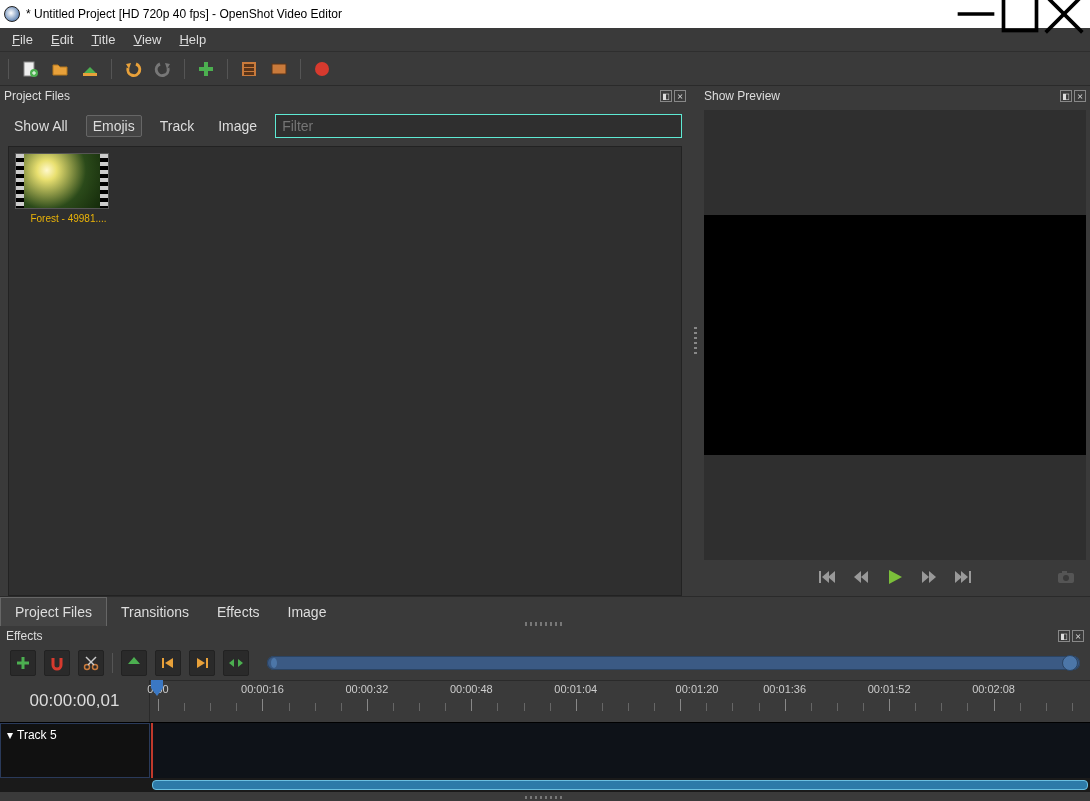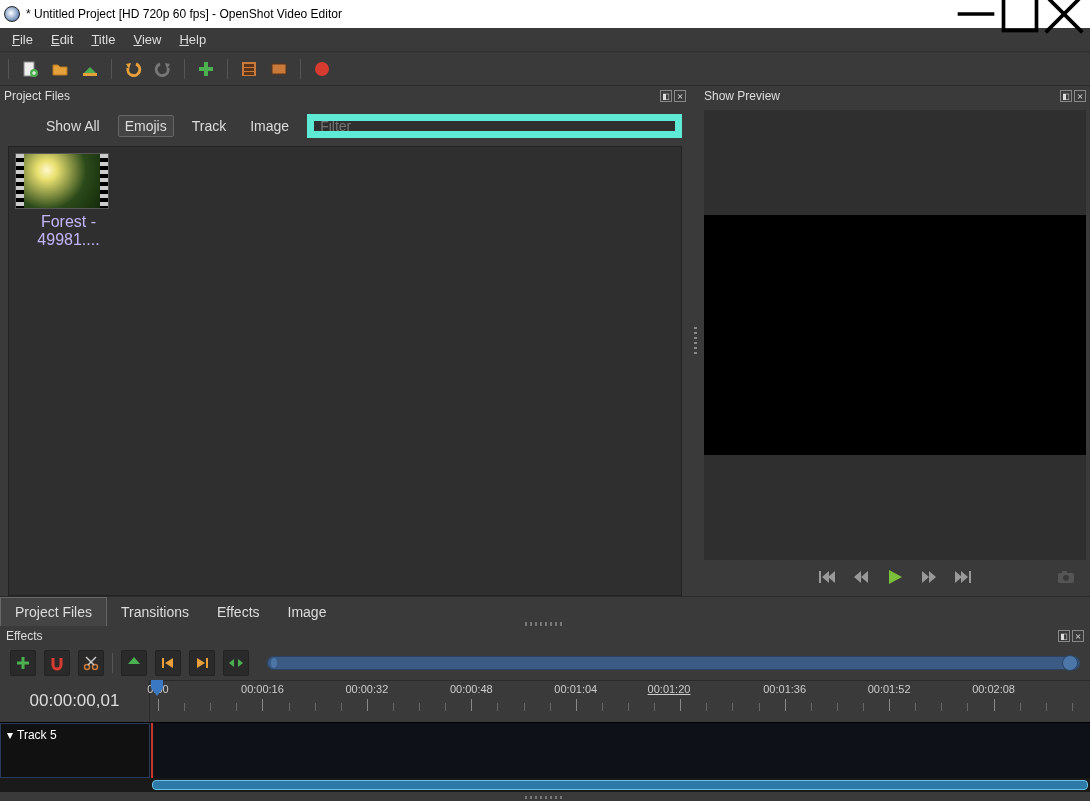--- a/index.html
+++ b/index.html
@@ -14,31 +14,31 @@
 .menubar .menuitem span.u { text-decoration: underline; }
 .toolbar { height: 34px; background: #3a3a3a; display: flex; align-items: center; padding: 0 6px; gap: 8px; border-bottom:1px solid #2a2a2a; }
 .toolbar .sep { width:1px; height:20px; background:#555; margin:0 2px;}
 .toolbar .tbtn { width: 22px; height: 22px; display:flex; align-items:center; justify-content:center; }
 .tbtn svg { width: 18px; height:18px; }
 .mainrow { display:flex; height: 510px; }
 .leftcol { width: 690px; display:flex; flex-direction:column; background:#3a3a3a; }
 .panehead { height: 20px; background:#3a3a3a; display:flex; align-items:center; font-size:12px; padding:0 4px; color:#ddd; }
 .panehead .spacer { flex:1; }
 .panehead .tiny { width:12px; height:12px; margin-left:2px; border:1px solid #888; font-size:8px; display:flex; align-items:center; justify-content:center;}
-.filterrow { display:flex; align-items:center; padding:8px 8px; gap:12px;margin-left:32px; }
+.filterrow { display:flex; align-items:center; padding:8px 8px; gap:12px; }
 .ft { font-size:14px; padding:2px 6px; }
 .ft.active { border:1px solid #666; background:#444; border-radius:2px; }
-.filterinput { flex:1; background:#2f2f2f; border:7px solid #5eead4; height:24px; color:#aaa; padding:0 6px; font-size:14px; }
+.filterinput { flex:1; background:#2f2f2f; border:1px solid #5eead4; height:24px; color:#aaa; padding:0 6px; font-size:14px; }
 .filesarea { flex:1; background:#2f2f2f; margin:0 8px 0 8px; border:1px solid #222; position:relative; }
 .thumb { position:absolute; left:6px; top:6px; width:100px; text-align:center; }
 .thumbimg { width:94px; height:56px; background:#000; border:1px solid #555; position:relative; overflow:hidden; }
 .thumbimg .side { position:absolute; top:0; bottom:0; width:8px; background: repeating-linear-gradient(#ccc 0 4px, #000 4px 8px); }
 .thumbimg .side.l{left:0;} .thumbimg .side.r{right:0;}
 .thumbimg .pic { position:absolute; left:8px; right:8px; top:0; bottom:0; background: radial-gradient(circle at 30% 30%, #fff8cc 0%, #e9e070 15%, #2b4a1a 60%, #142a0a 100%);}
-.thumb .lbl{ color:#c4b5fd; font-size:16px; margin-top:4px;margin-left:7px;}
+.thumb .lbl{ color:#eab308; font-size:10px; margin-top:4px;margin-left:7px;}
 .midgrip { width:10px; background:#3a3a3a; display:flex; align-items:center; justify-content:center;}
 .midgrip .dots{ width:3px; height:28px; background:repeating-linear-gradient(#888 0 2px, transparent 2px 5px);}
 .rightcol { flex:1; display:flex; flex-direction:column; }
 .previewarea { flex:1; background:#2f2f2f; margin:4px 4px 0 4px; position:relative; display:flex; align-items:center; justify-content:center;}
 .previewarea .vid { width:100%; height:240px; background:#000;}
 .playrow { height:36px; display:flex; align-items:center; justify-content:center; gap:14px; background:#3a3a3a;}
 .playrow .camera { position:absolute; right:14px; }
 .playrow svg{ width:20px; height:20px;}
 .tabsrow { height:30px; background:#3a3a3a; border-top:1px solid #2a2a2a; display:flex; align-items:flex-end; position:relative;}
 .tabsrow .tab { padding:6px 14px; font-size:14px; background:#3a3a3a; }
@@ -70,21 +70,21 @@
 .hscroll .track{flex:1;background:#1a1a1a;position:relative;}
 .hscroll .thumbbar{position:absolute;left:2px;top:2px;right:2px;height:10px;background:#2d7aa8;border-radius:4px;border:1px solid #6bbfe0;}
 .bottomgrip{height:10px;display:flex;align-items:center;justify-content:center;background:#3a3a3a;}
 .bottomgrip .g{width:40px;height:3px;background:repeating-linear-gradient(90deg,#777 0 2px,transparent 2px 5px);}
 </style>
 </head>
 <body>
 
 <div class="titlebar">
   <div class="logo"></div>
-  <div class="title">* Untitled Project [HD 720p 60 fps] - OpenShot Video Editor</div>
+  <div class="title">* Untitled Project [HD 720p 40 fps] - OpenShot Video Editor</div>
   <div class="winbtns">
     <div class="winbtn">
         <svg viewBox="0 0 12 12">
           <line x1="1" y1="6" x2="11" y2="6" stroke="#000"></line>
         </svg>
       </div>
     <div class="winbtn">
         <svg viewBox="0 0 12 12">
           <rect x="1.5" y="1.5" width="9" height="9" fill="none" stroke="#000"></rect>
         </svg>
@@ -325,21 +325,21 @@
       <div class="ticklbl" style="left: 321.333px;">00:00:48</div>
       <div class="tickmajor" style="left: 321.333px;"></div>
       <div class="tickminor" style="left: 347.444px;"></div>
       <div class="tickminor" style="left: 373.556px;"></div>
       <div class="tickminor" style="left: 399.667px;"></div>
       <div class="ticklbl" style="left: 425.778px;">00:01:04</div>
       <div class="tickmajor" style="left: 425.778px;"></div>
       <div class="tickminor" style="left: 451.889px;"></div>
       <div class="tickminor" style="left: 478px;"></div>
       <div class="tickminor" style="left: 504.111px;"></div>
-      <div class="ticklbl" style="left: 519px; text-decoration: underline;">00:01:20</div>
+      <div class="ticklbl" style="left: 547px;">00:01:20</div>
       <div class="tickmajor" style="left: 530.222px;"></div>
       <div class="tickminor" style="left: 556.333px;"></div>
       <div class="tickminor" style="left: 582.444px;"></div>
       <div class="tickminor" style="left: 608.556px;"></div>
       <div class="ticklbl" style="left: 634.667px;">00:01:36</div>
       <div class="tickmajor" style="left: 634.667px;"></div>
       <div class="tickminor" style="left: 660.778px;"></div>
       <div class="tickminor" style="left: 686.889px;"></div>
       <div class="tickminor" style="left: 713px;"></div>
       <div class="ticklbl" style="left: 739.111px;">00:01:52</div>

